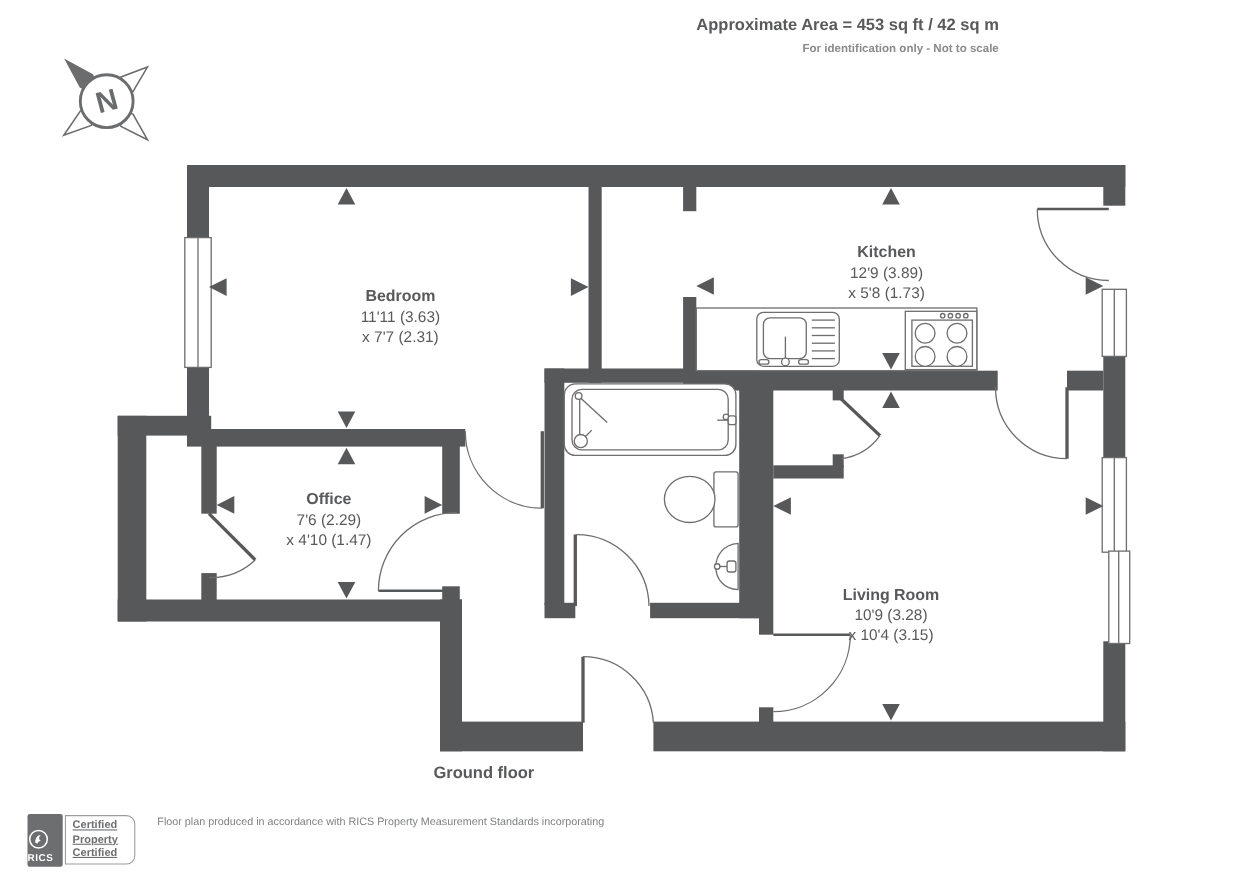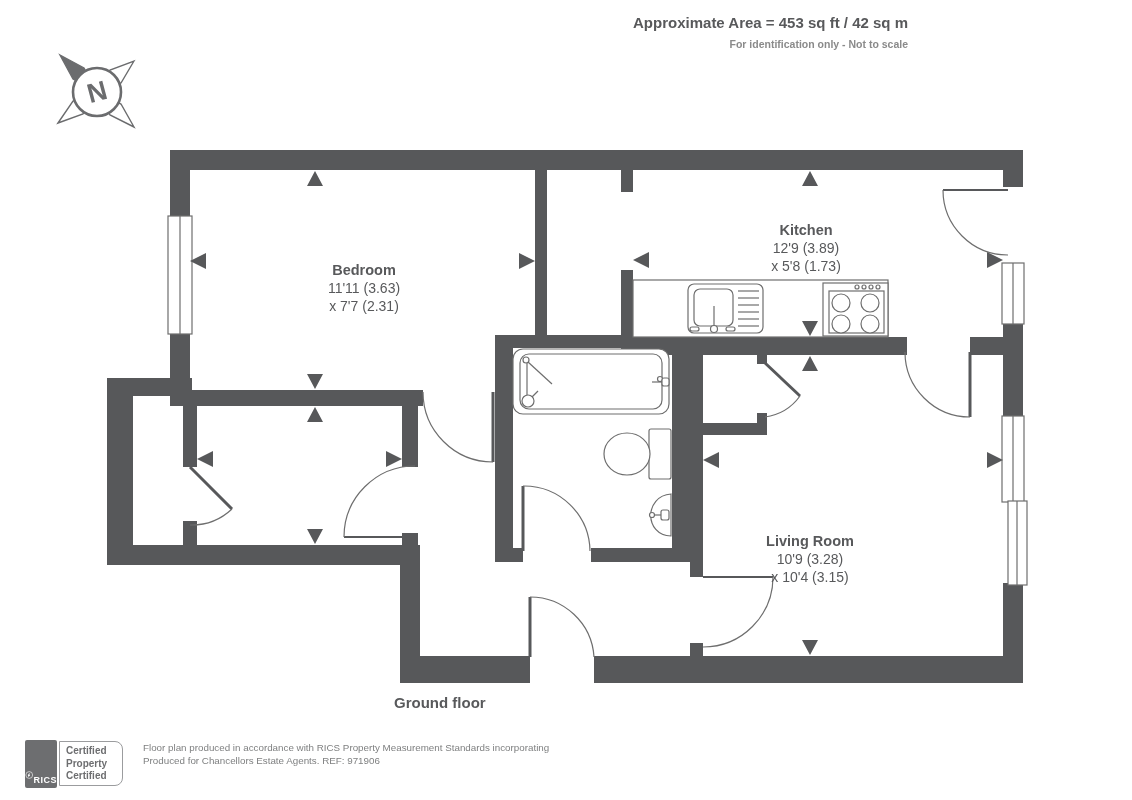--- a/index.html
+++ b/index.html
@@ -22,25 +22,25 @@
   .fixt{stroke:var(--line);stroke-width:1.2;fill:#fff;}
   .leaf{stroke:var(--wall);stroke-width:3;fill:none;}
   .leaf2{stroke:var(--wall);stroke-width:2.2;fill:none;}
   .arrow{fill:var(--wall);}
   .winbox{fill:#fff;stroke:var(--line);stroke-width:1.2;}
   .star{fill:#fff;stroke:#6b6c6e;stroke-width:1.4;}
   .star-f{fill:#6b6c6e;stroke:#6b6c6e;stroke-width:1.4;}
   
   .footer{left:25px;top:740px;display:flex;align-items:flex-start;}
   .rics-box{width:32px;height:48px;background:#6d6e70;border-radius:2px;display:flex;
-    align-items:flex-end;justify-content:flex-end;padding:3px 0 3px 0;}
+    flex-direction:column;align-items:flex-start;justify-content:flex-end;padding:3px 0 3px 0;}
   .rics-brand{color:#fff;font-size:9px;font-weight:bold;letter-spacing:.5px;margin-top:2px;}
   .badge{width:64px;height:45px;margin-left:2px;margin-top:1px;border:1.5px solid #9b9c9e;
     border-radius:0 8px 8px 0;padding:3px 0 0 6px;}
-  .badge div{font-size:10px;line-height:12.5px;font-weight:bold;color:#6d6e70;}
+  .badge div{font-size:10px;line-height:12.5px;font-weight:bold;color:#6d6e70;text-decoration:underline;}
   .disclaimer{margin-left:20px;margin-top:1px;color:var(--footer);font-size:9.8px;line-height:13px;}
 </style>
 </head>
 <body>
 
 <div class="page">
 
   <div class="abs area-line">Approximate Area = 453 sq ft / 42 sq m</div>
   <div class="abs note-line">For identification only - Not to scale</div>
 
@@ -231,20 +231,25 @@
   <div class="abs room-label" style="left:364px;top:261px;">
     <div class="rname">Bedroom</div>
     <div>11'11 (3.63)</div>
     <div>x 7'7 (2.31)</div>
   </div>
   <div class="abs room-label" style="left:806px;top:221px;">
     <div class="rname">Kitchen</div>
     <div>12'9 (3.89)</div>
     <div>x 5'8 (1.73)</div>
   </div>
+  <div class="abs room-label" style="left:299px;top:445px;">
+    <div class="rname">Office</div>
+    <div>7'6 (2.29)</div>
+    <div>x 4'10 (1.47)</div>
+  </div>
   <div class="abs room-label" style="left:810px;top:484px;margin-top:48px;">
     <div class="rname">Living Room</div>
     <div>10'9 (3.28)</div>
     <div>x 10'4 (3.15)</div>
   </div>
 
   <div class="abs floor-label">Ground floor</div>
 
   <div class="abs footer">
     <div class="rics-box">
@@ -254,17 +259,16 @@
       </svg>
       <div class="rics-brand">RICS</div>
     </div>
     <div class="badge">
       <div>Certified</div>
       <div>Property</div>
       <div>Certified</div>
     </div>
     <div class="disclaimer">
       <div>Floor plan produced in accordance with RICS Property Measurement Standards incorporating</div>
-      <div>Produced for Chancellors Estate Agents.   REF: 971906</div>
     </div>
   </div>
 
 </div>
 
 </body></html>

